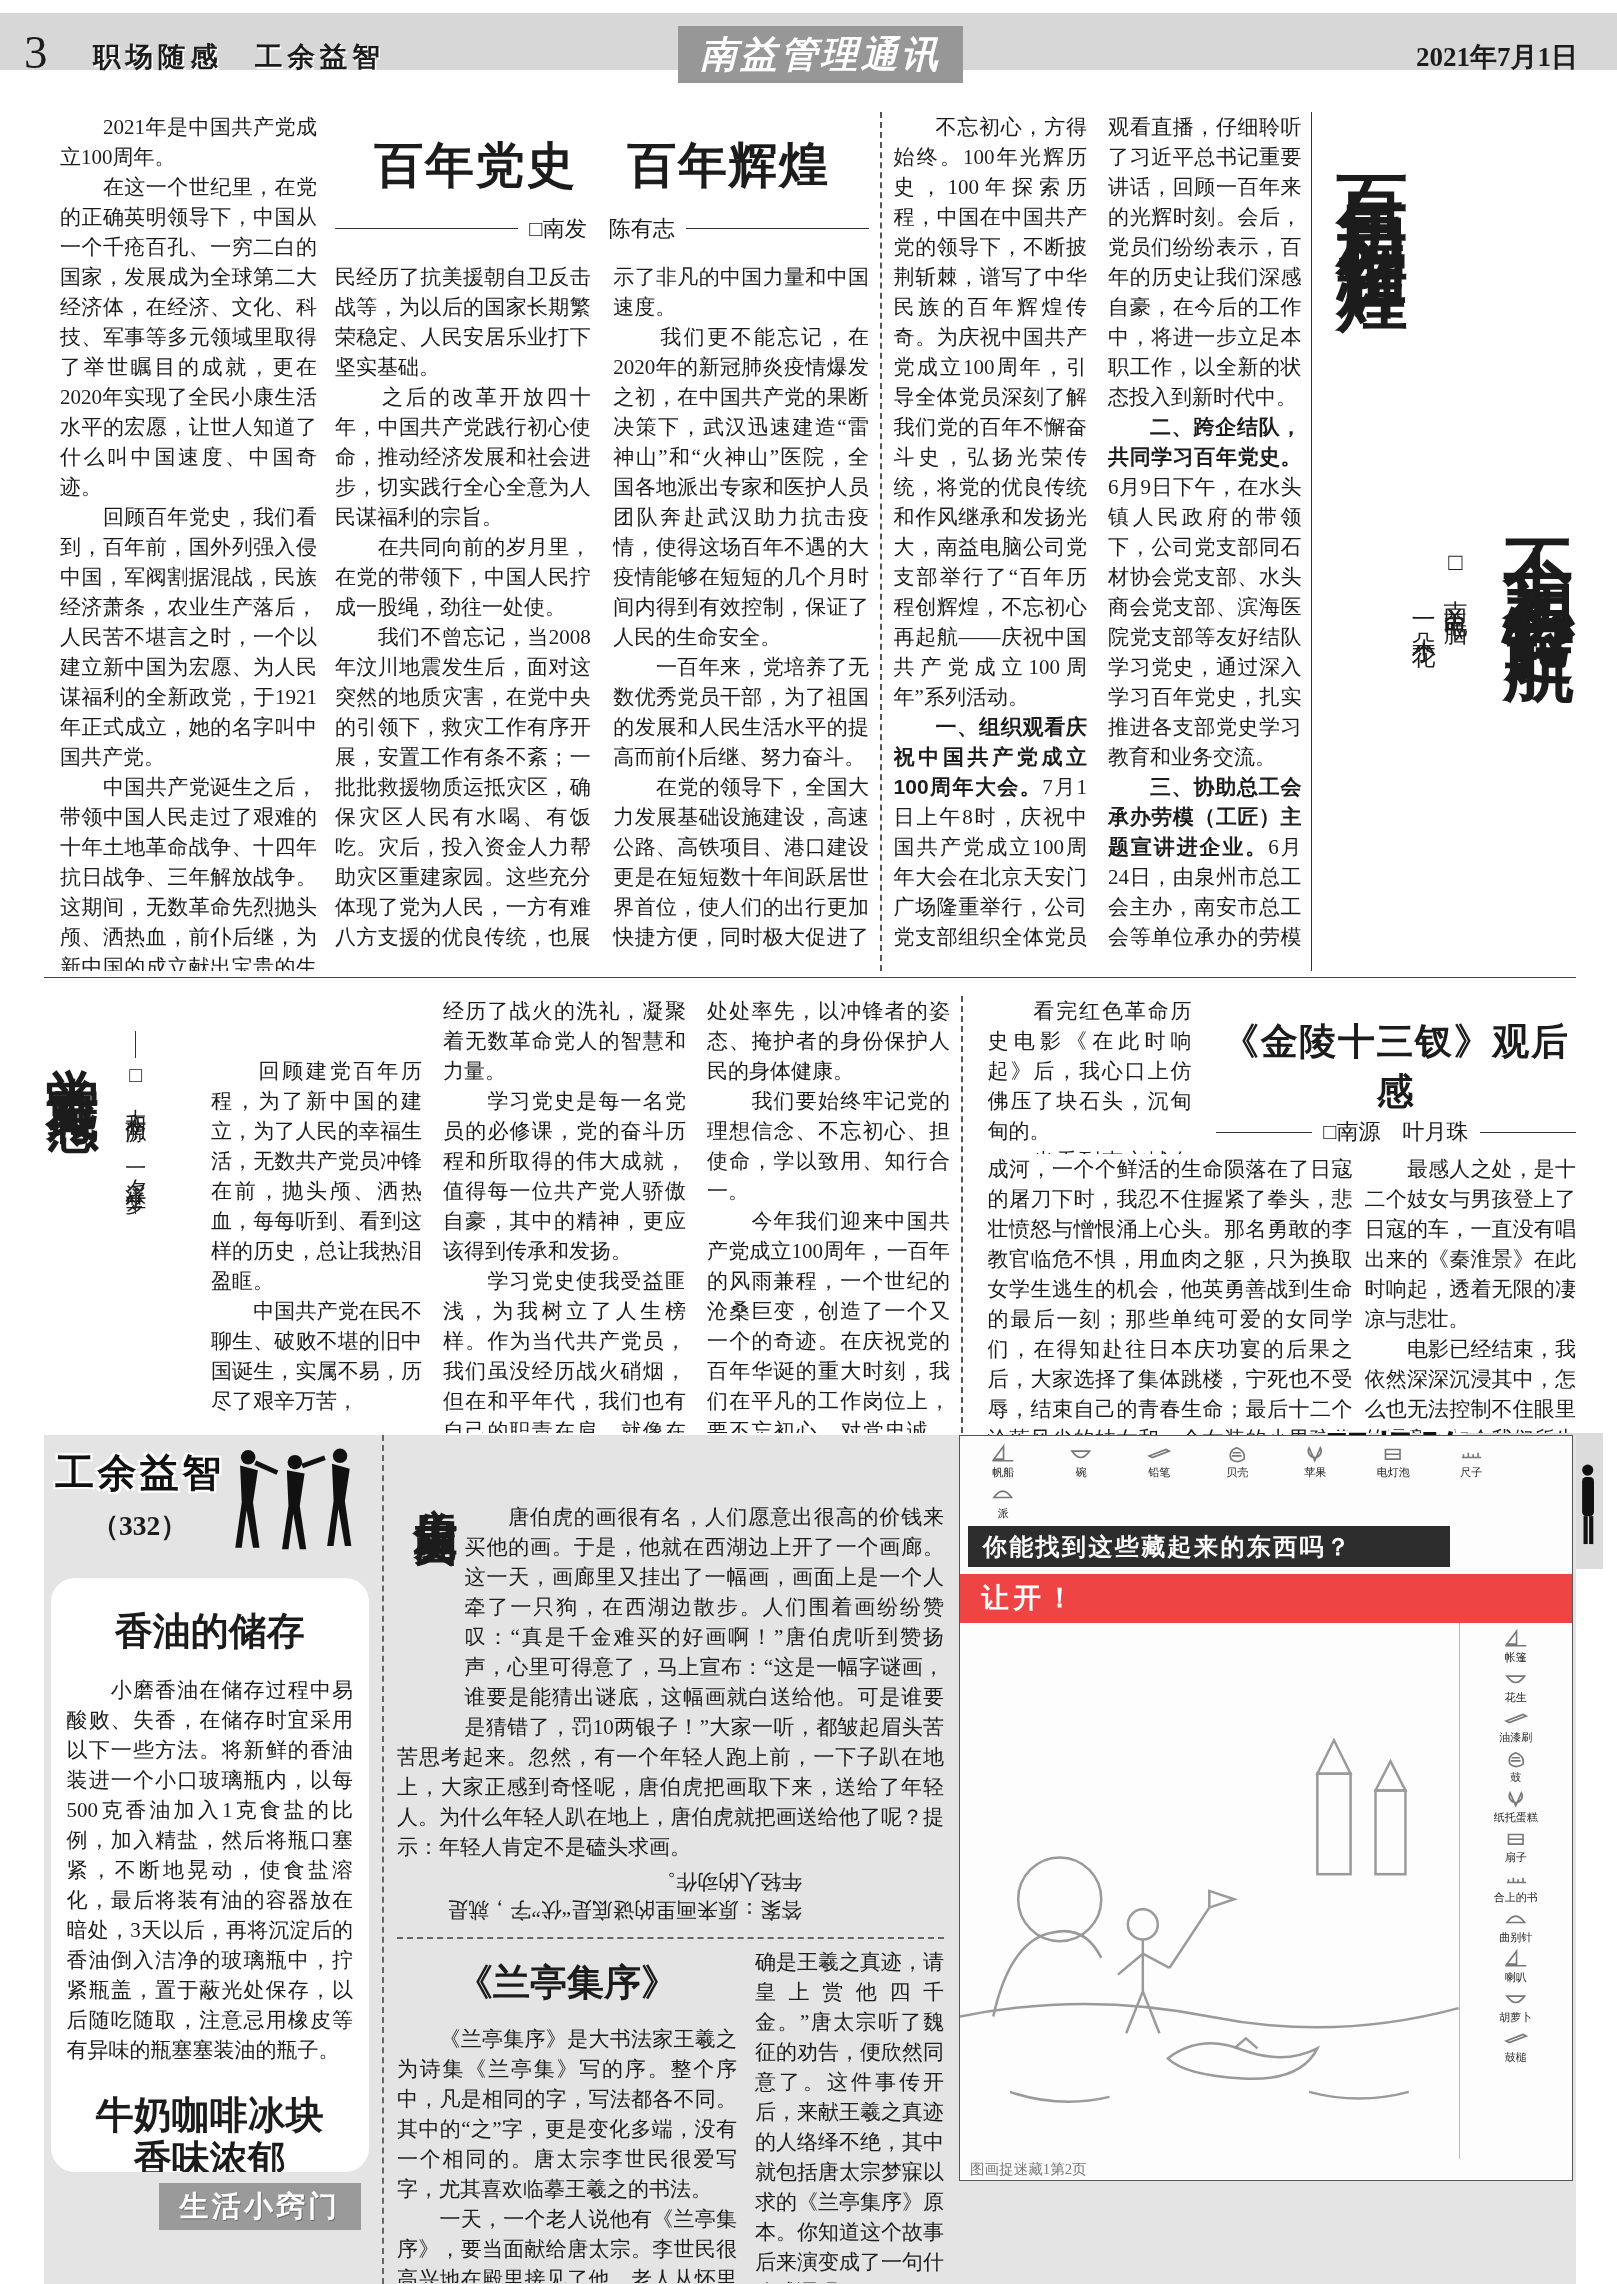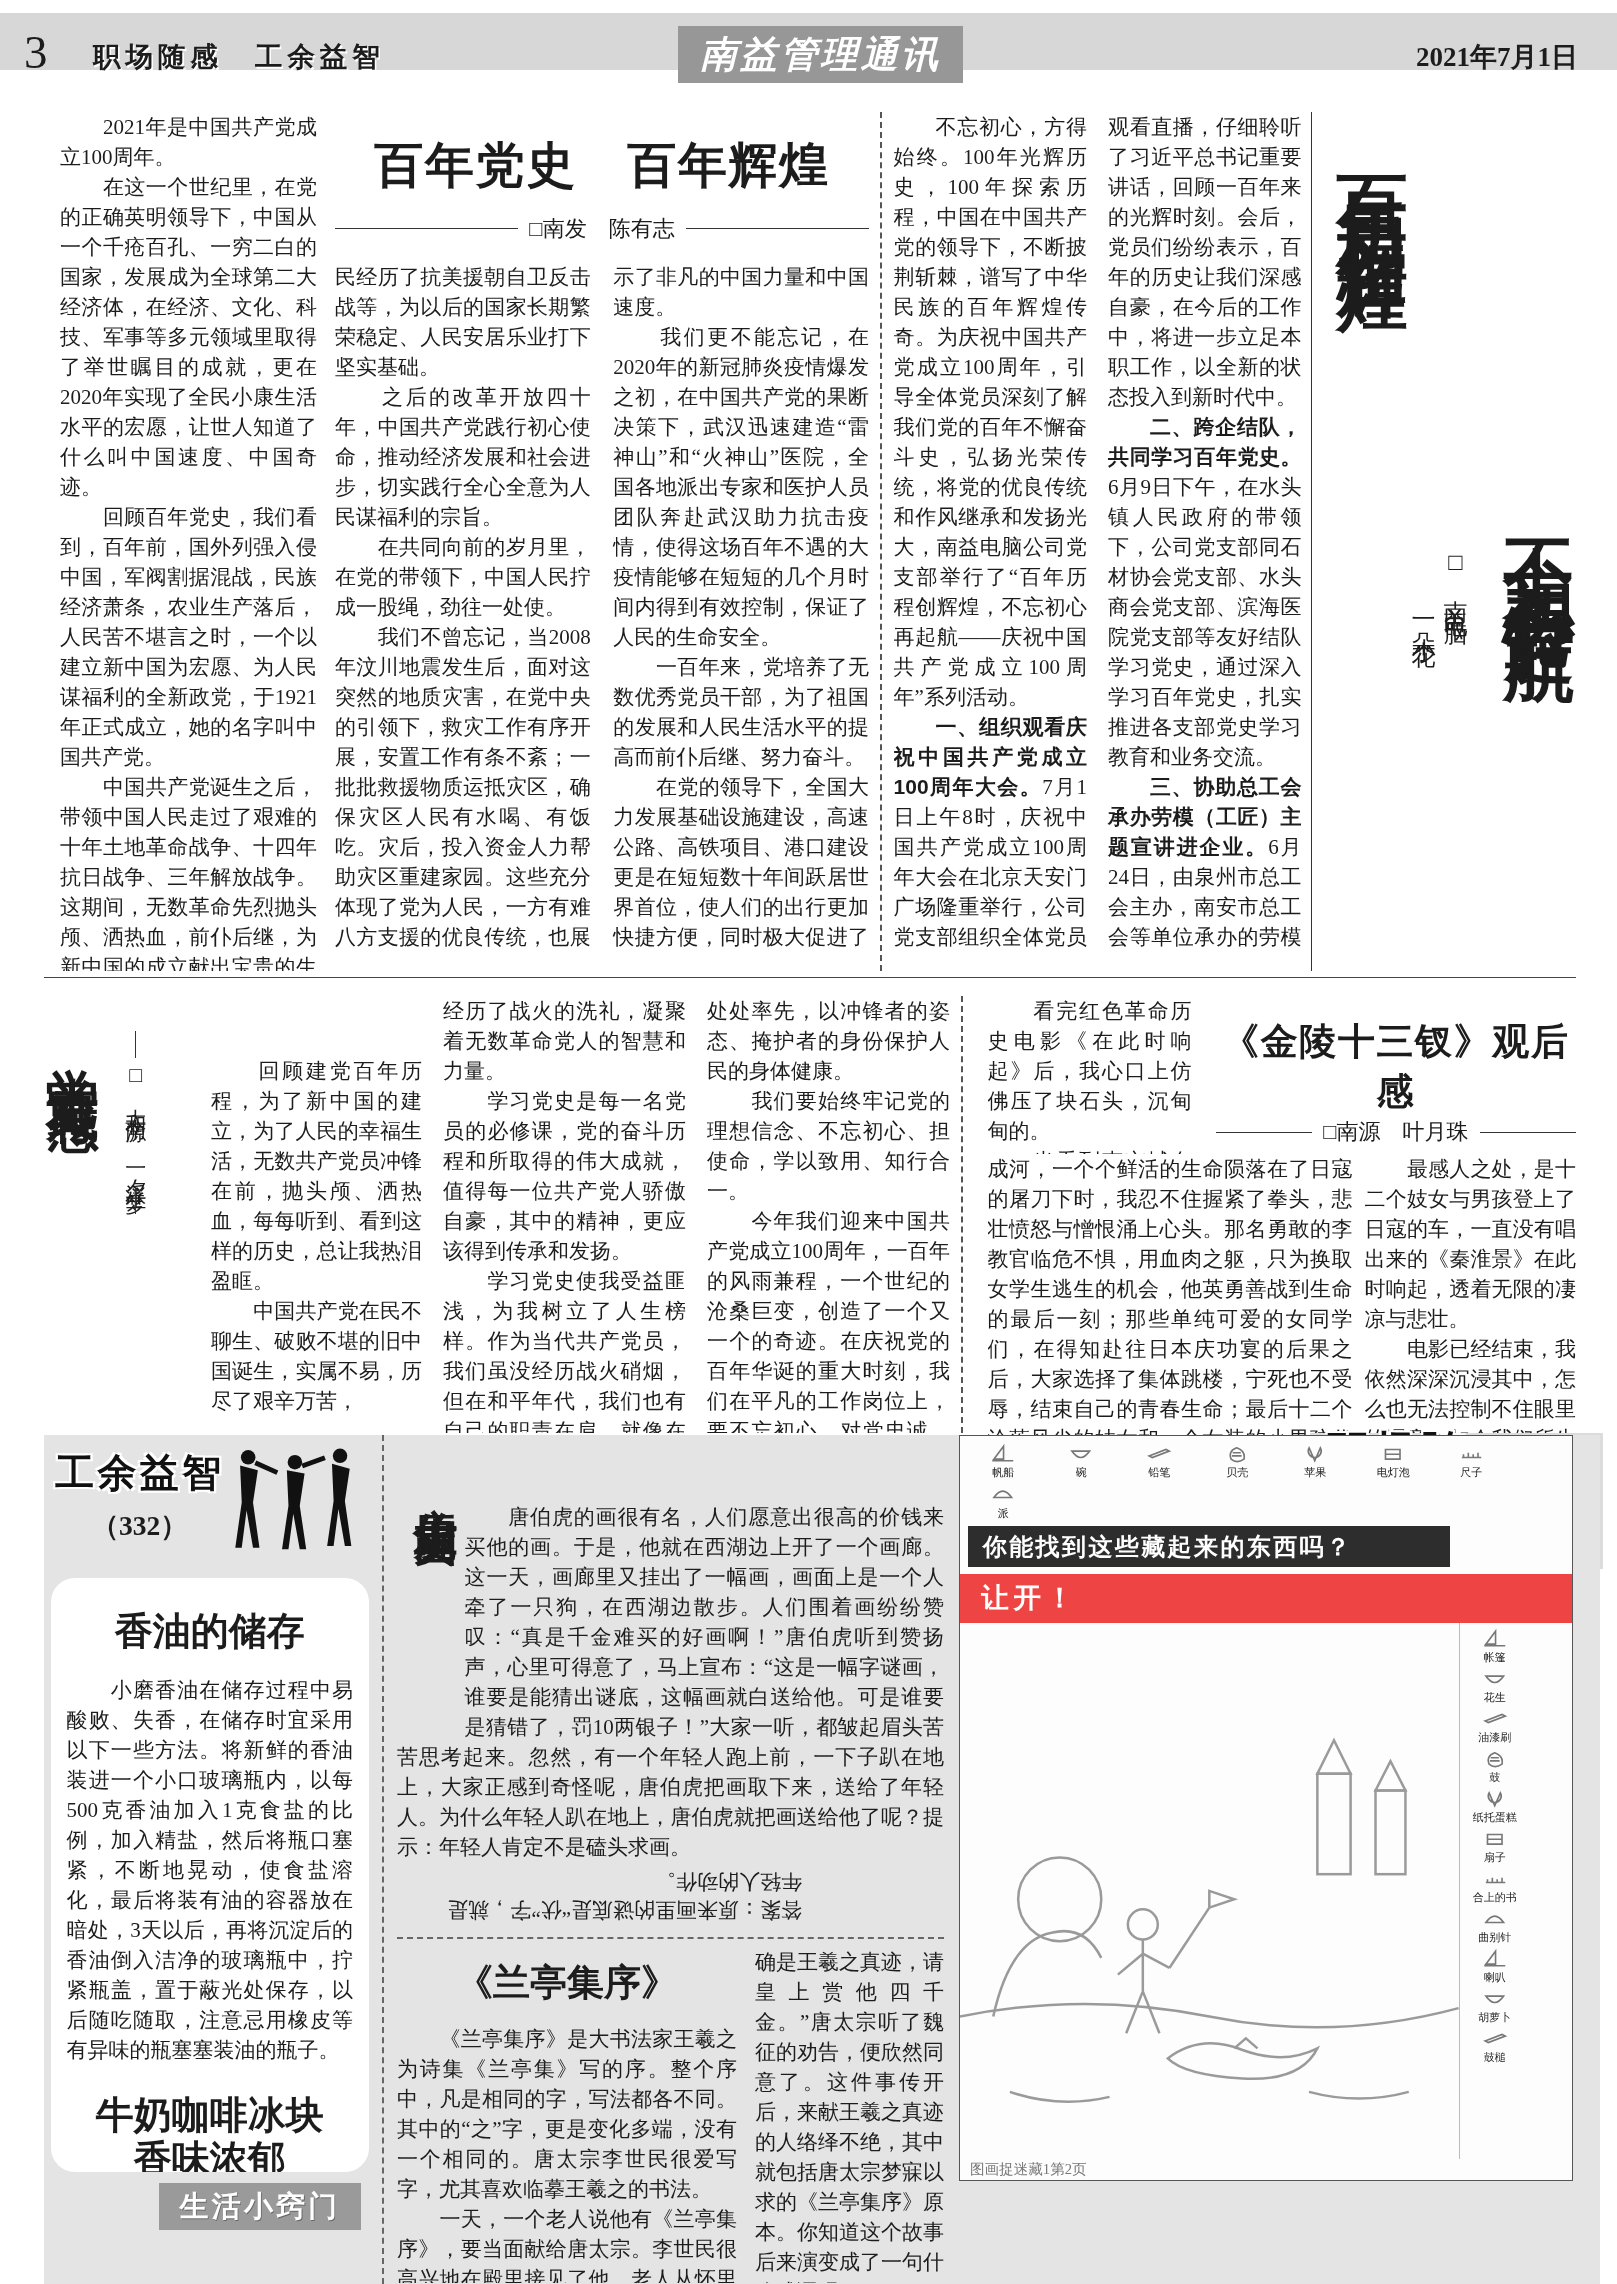--- a/index.html
+++ b/index.html
@@ -62,21 +62,21 @@
   .movie-main{width:365px;flex:none;overflow:hidden;}
   .movie-right{flex:1;margin-left:12px;overflow:hidden;}
   .workplace-badge{top:1433px;left:1310px;width:267px;height:136px;background:#dcdcdc;
        display:flex;align-items:center;padding:0 8px 0 18px;}
   .badge-text-col{display:flex;flex-direction:column;align-items:center;}
   .outline-txt{font-family:"Liberation Sans","DejaVu Sans",sans-serif;font-weight:bold;
        color:#111;text-shadow:-2.4px -2.4px 0 #fff,2.4px -2.4px 0 #fff,-2.4px 2.4px 0 #fff,2.4px 2.4px 0 #fff;}
   .workplace-badge .outline-txt{font-size:42px;letter-spacing:4.9px;}
   .badge-num{font-size:27.5px;font-weight:bold;margin-top:8px;}
   
-  .bottom-section{top:1435px;left:44px;width:1532px;height:849px;background:#e4e4e4;padding-left:24px;}
+  .bottom-section{top:1435px;left:44px;width:1532px;height:849px;background:#e4e4e4;}
   .left-panel{left:0;top:0;width:330px;height:849px;}
   .leisure-badge{display:flex;align-items:flex-start;padding:11.3px 4.9px 0 11.3px;height:129px;}
   .leisure-badge .outline-txt{font-size:39px;letter-spacing:3.2px;}
   .white-box{margin:3.2px 4.9px 0 6.5px;background:#fff;border-radius:24px;padding:24px 16px 19.4px 16px;
        height:550px;overflow:hidden;}
   .mini-title{font-size:38px;font-weight:bold;text-align:center;line-height:1.15;margin:8px 0 21px 0;}
   .life-tag{margin:11.3px 13px 0 auto;width:202px;height:47px;background:#9a9a9a;color:#fff;
        font-size:29px;font-weight:bold;display:flex;align-items:center;justify-content:center;
        letter-spacing:3.2px;text-shadow:0.8px 0.8px 0 #666;}
   .bottom-vdash{left:338px;top:0;height:849px;border-left:2.4px dashed #666;}
@@ -99,21 +99,21 @@
   .item-chip{display:flex;flex-direction:column;align-items:center;width:70px;}
   .item-chip svg{display:block;}
   .item-chip .lbl{font-size:11px;margin-top:1.6px;}
   .banner-bar{background:#2d2d2d;color:#fff;font-size:24px;font-weight:bold;
        letter-spacing:2.4px;padding:4.9px 14.6px;margin:3.2px 0 0 8px;width:453px;}
   .shout-bar{background:#ef4444;color:#fff;font-size:27.5px;font-weight:bold;
        letter-spacing:4.9px;padding:6.5px 21px;margin-top:6.5px;}
   .scene-row{flex:1;display:flex;}
   .scene{flex:1;position:relative;}
   .right-strip{width:112px;flex:none;border-left:0.8px solid #bbb;display:flex;
-       flex-direction:column;padding-top:4.9px;gap:2.4px;}
+       flex-direction:column;align-items:center;padding-top:4.9px;gap:2.4px;}
   .puzzle-caption{font-size:14.6px;color:#777;padding:1.6px 0 3.2px 9.7px;}
 </style>
 </head>
 <body>
 
 <div class="abs header-strip">
   <div class="abs page-num">3</div>
   <div class="abs section-labels">职场随感　工余益智</div>
   <div class="abs masthead-box">
     <span>南益管理通讯</span>

